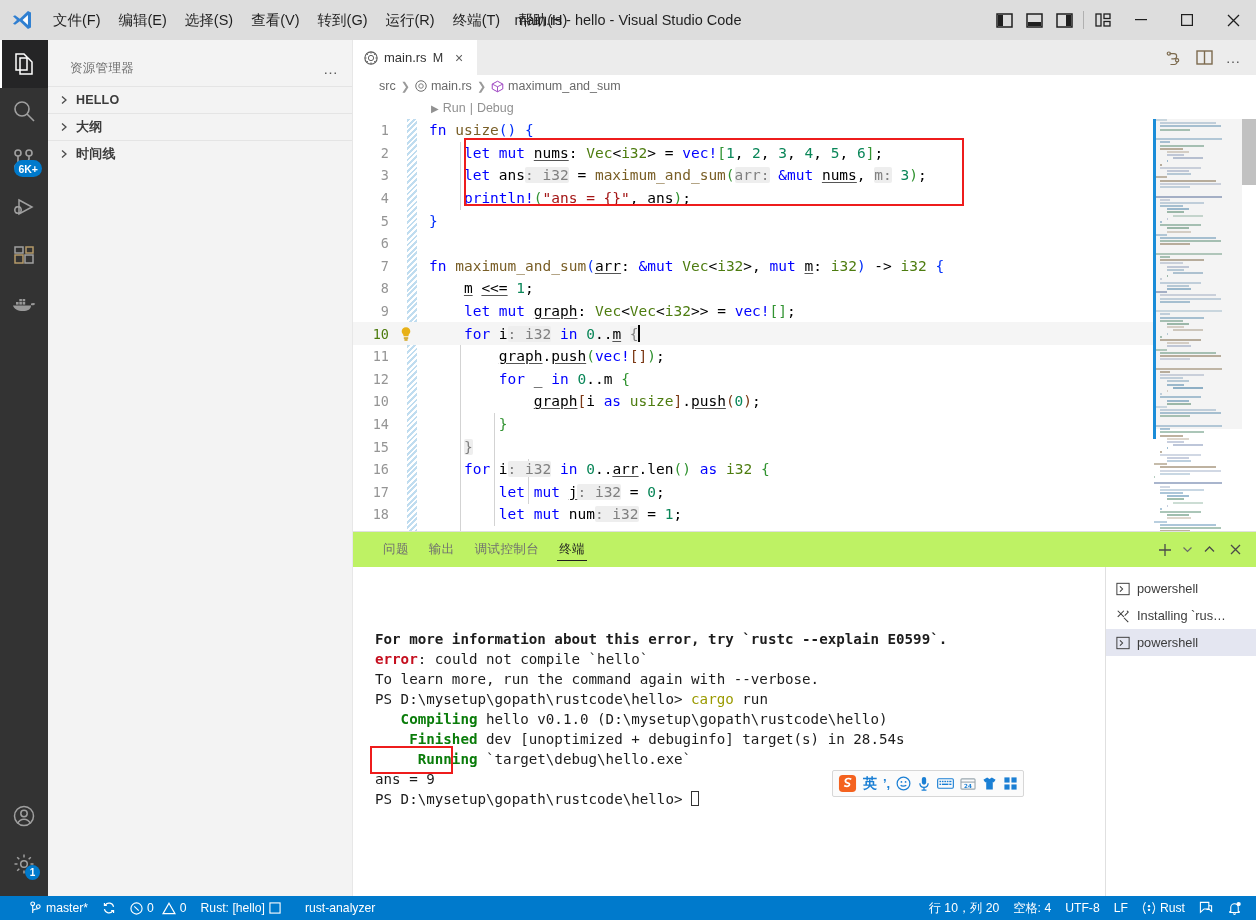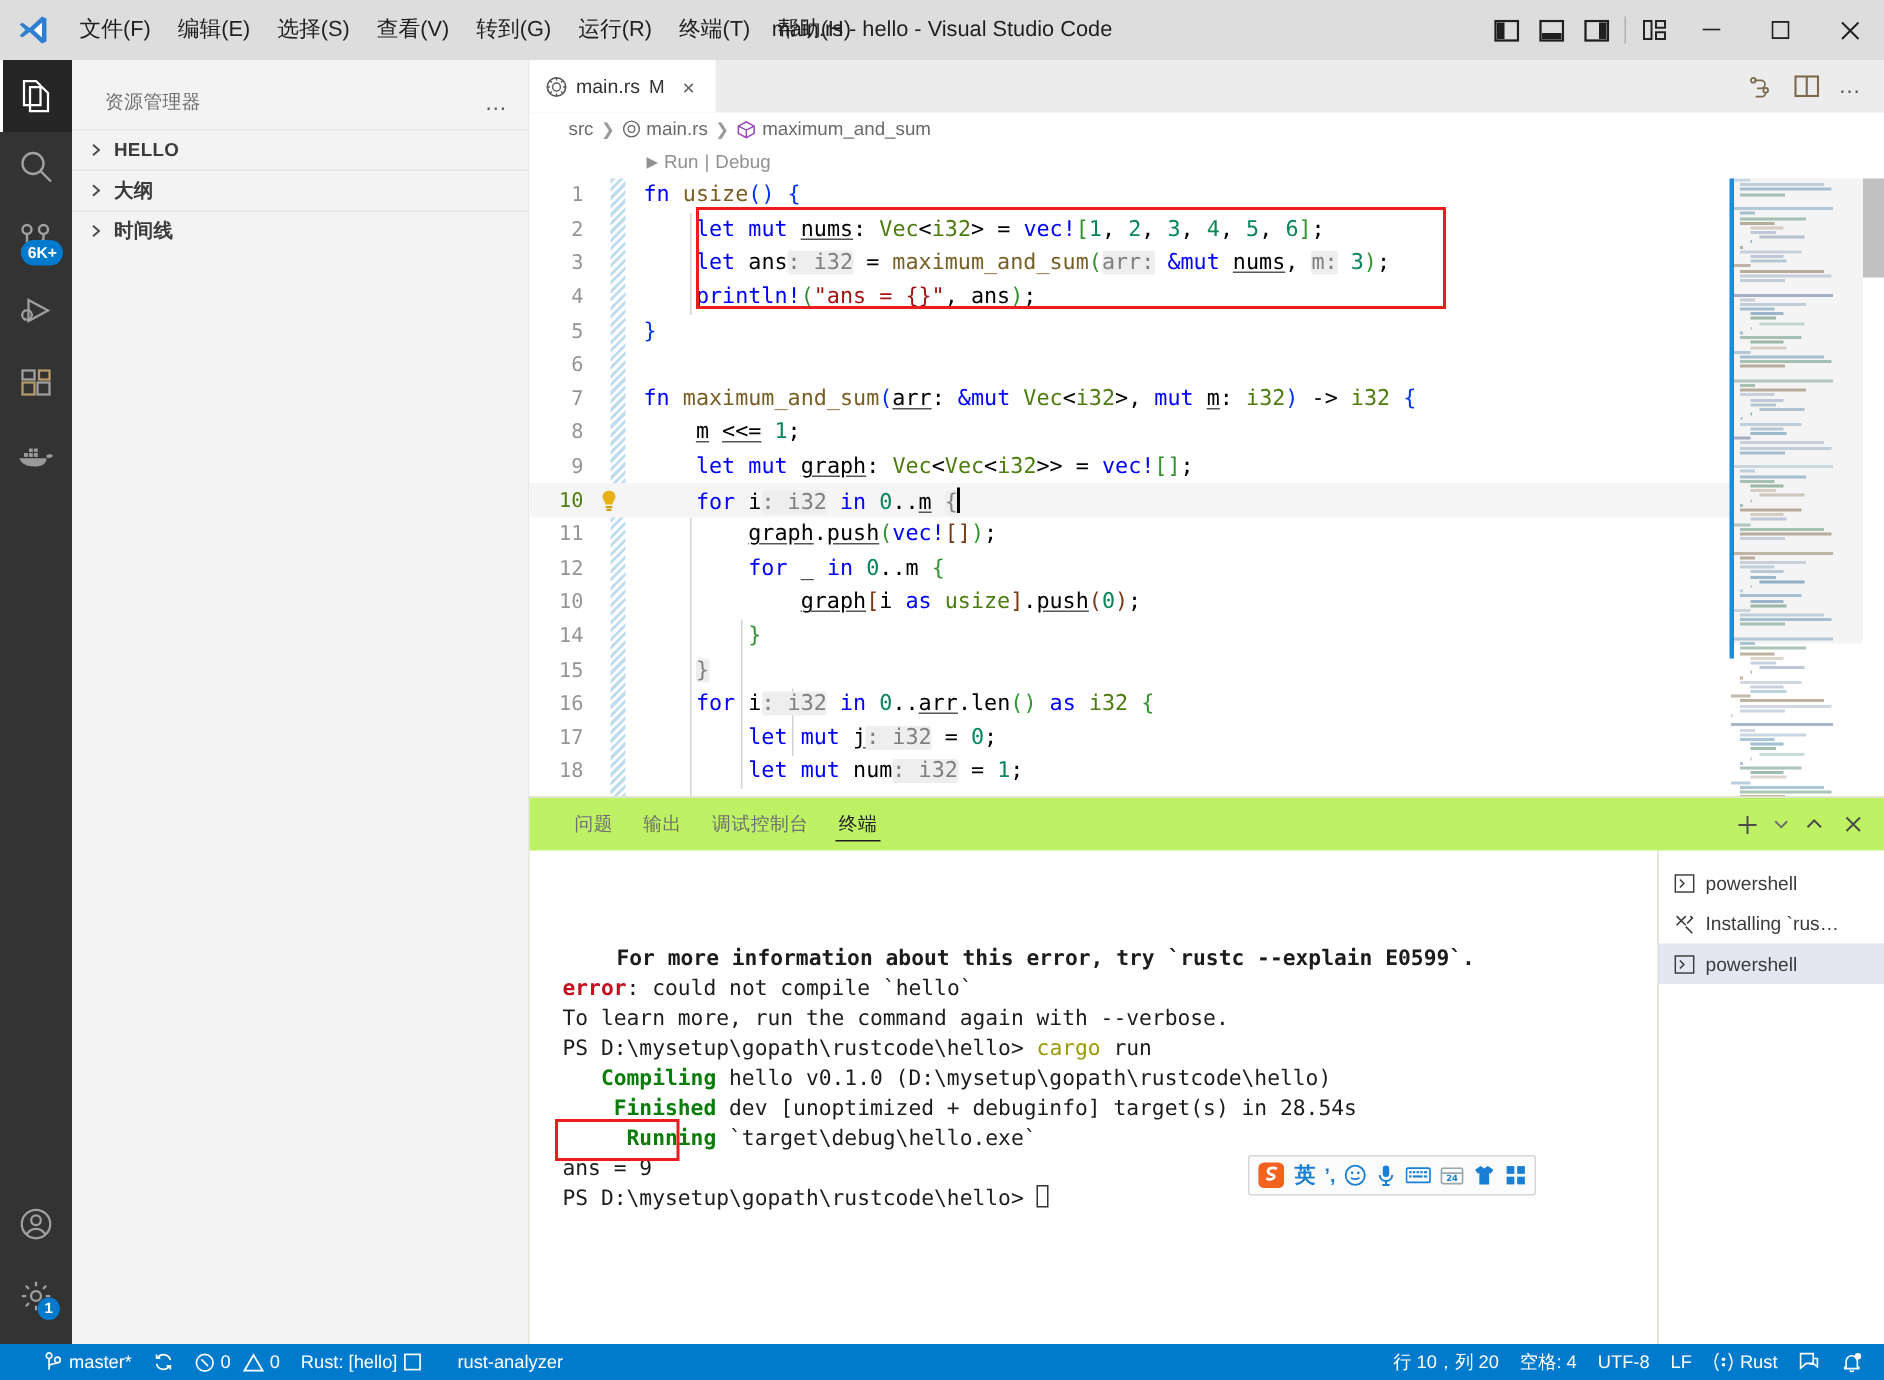--- a/index.html
+++ b/index.html
@@ -199,21 +199,21 @@
     background: #ffffff; overflow: hidden;
   }
   .term-text {
     position: absolute; left: 22px; top: 62px; right: 6px;
     font-family: "DejaVu Sans Mono", monospace; font-size: 14.2px; line-height: 20px;
     color: #1c1c1c; white-space: pre;
   }
   .t-green { color: #0a7c0a; font-weight: bold; }
   .t-red   { color: #c50f1f; font-weight: bold; }
   .t-yellow{ color: #9a9a00; }
-  .t-bold  { font-weight: bold; margin-left: 36px; }
+  .t-bold  { font-weight: bold; }
   .term-cursor {
     display: inline-block; width: 8px; height: 15px; border: 1px solid #333;
     vertical-align: -2px;
   }
 
   .term-list {
     position: absolute; right: 0; top: 35px; width: 151px; bottom: 0;
     background: #fff; border-left: 1px solid #e0e0e0; padding-top: 8px;
   }
   .tl-item {

